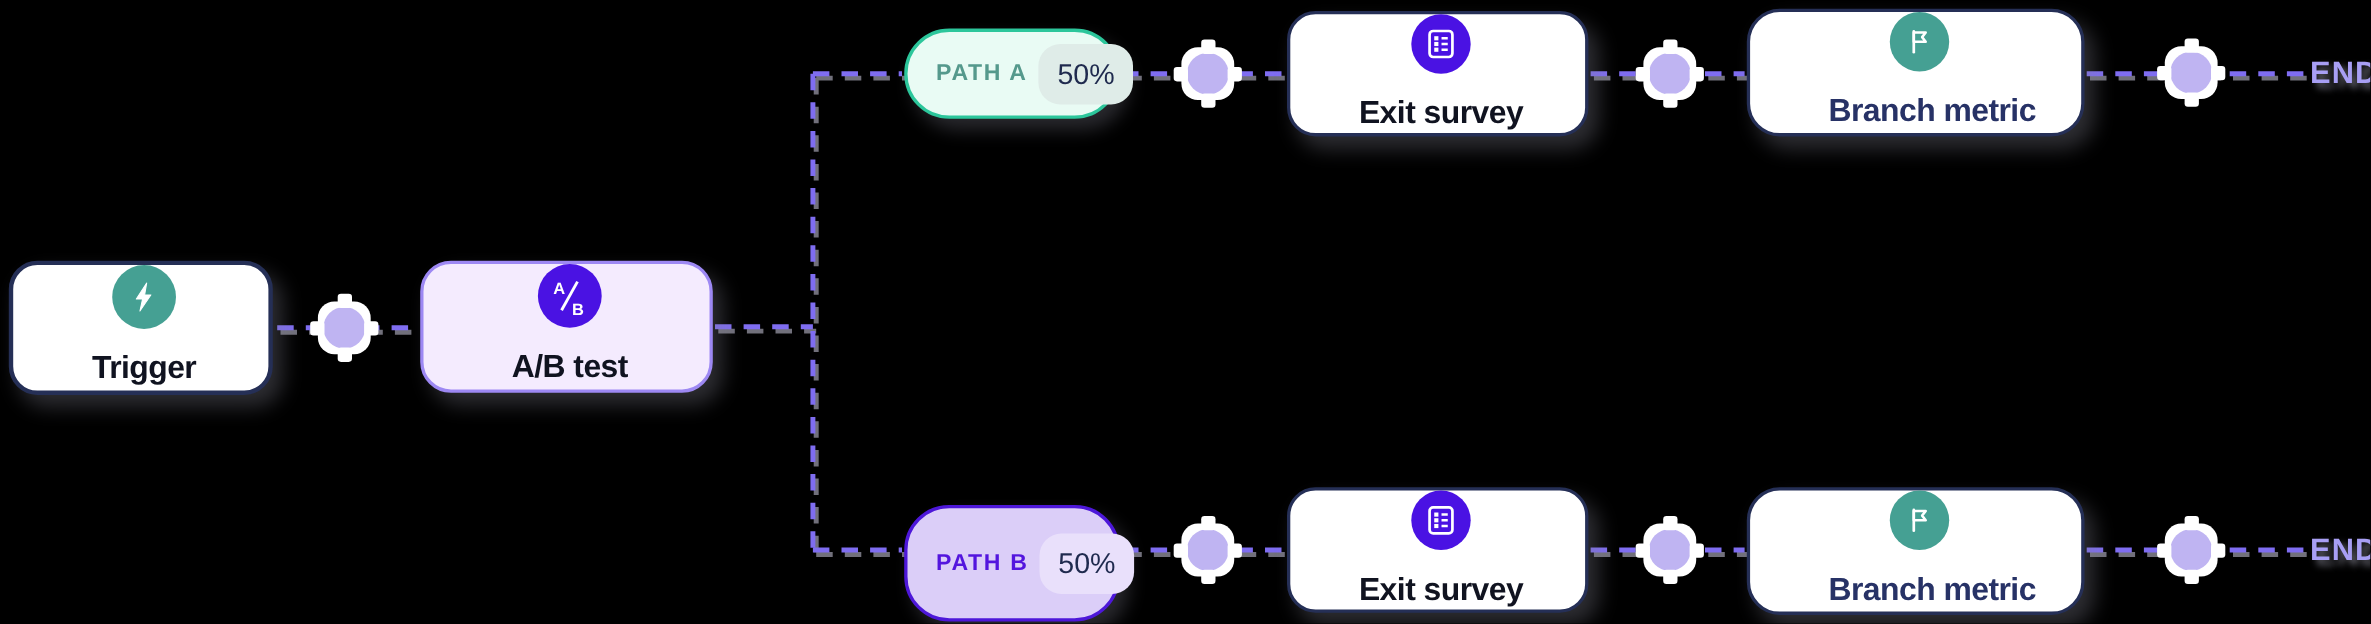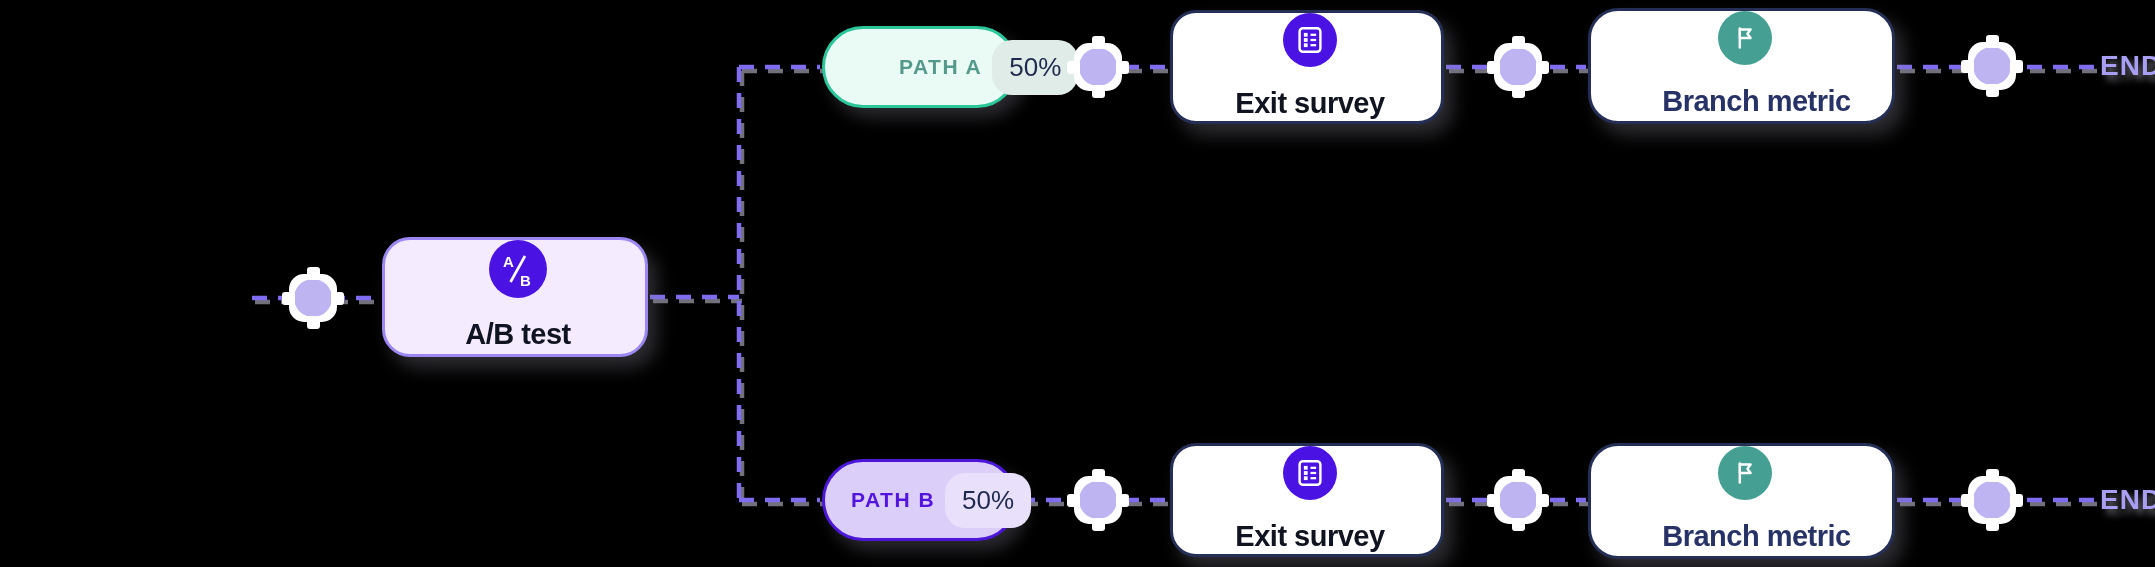--- a/index.html
+++ b/index.html
@@ -71,23 +71,23 @@
     gap:10px;border-radius:41px;padding:0 12px 0 26px;cursor:pointer;
     box-shadow:8px 10px 16px rgba(128,128,144,0.32);
   }
   .pill .pill-label{font-size:21px;font-weight:bold;letter-spacing:1.5px;white-space:nowrap;}
   .pill .split-badge{
     font-size:26px;font-weight:normal;color:var(--badge-text);
     padding:12px 17px;border-radius:20px;white-space:nowrap;
   }
   .pill.path-a{left:822px;top:26px;width:196px;height:82px;background:var(--path-a-bg);
     border:3px solid var(--path-a-border);}
-  .pill.path-a .pill-label{color:var(--path-a-text);margin-left:48px;}
+  .pill.path-a .pill-label{color:var(--path-a-text);}
   .pill.path-a .split-badge{background:var(--path-a-badge-bg);}
-  .pill.path-b{left:822px;top:459px;width:196px;height:82px;background:var(--path-b-bg);
+  .pill.path-b{left:822px;top:459px;width:196px;height:106px;background:var(--path-b-bg);
     border:3px solid var(--path-b-border);}
   .pill.path-b .pill-label{color:var(--path-b-text);}
   .pill.path-b .split-badge{background:var(--path-b-badge-bg);}
 
   .add{
     position:absolute;z-index:3;width:48px;height:48px;border:none;
     background:#ffffff;border-radius:15px;cursor:pointer;
     display:flex;align-items:center;justify-content:center;
   }
   .add .tab{
@@ -138,20 +138,28 @@
       <path d="M739 500 H820"></path>
       <path d="M1020 67 H1168"></path>
       <path d="M1446 67 H1586"></path>
       <path d="M1897 67 H2098"></path>
       <path d="M1020 500 H1168"></path>
       <path d="M1446 500 H1586"></path>
       <path d="M1897 500 H2098"></path>
     </g>
   </svg>
 
+  <div class="node trigger">
+    <span class="icon-circle teal">
+      <svg class="icon-svg" width="34" height="34" viewBox="0 0 36 36">
+        <path d="M20.5 4.5 L10.5 20 h6 L14 31.5 L24.5 16 h-6 Z" fill="#ffffff" stroke="#ffffff" stroke-width="1" stroke-linejoin="round"></path>
+      </svg>
+    </span>
+    <span class="label">Trigger</span>
+  </div>
 
   <button class="add" style="left:289px;top:274px">
     <span class="tab t"></span>
     <span class="tab b"></span>
     <span class="tab l"></span>
     <span class="tab r"></span>
     <span class="dot"></span>
   </button>
 
   <div class="node ab">

